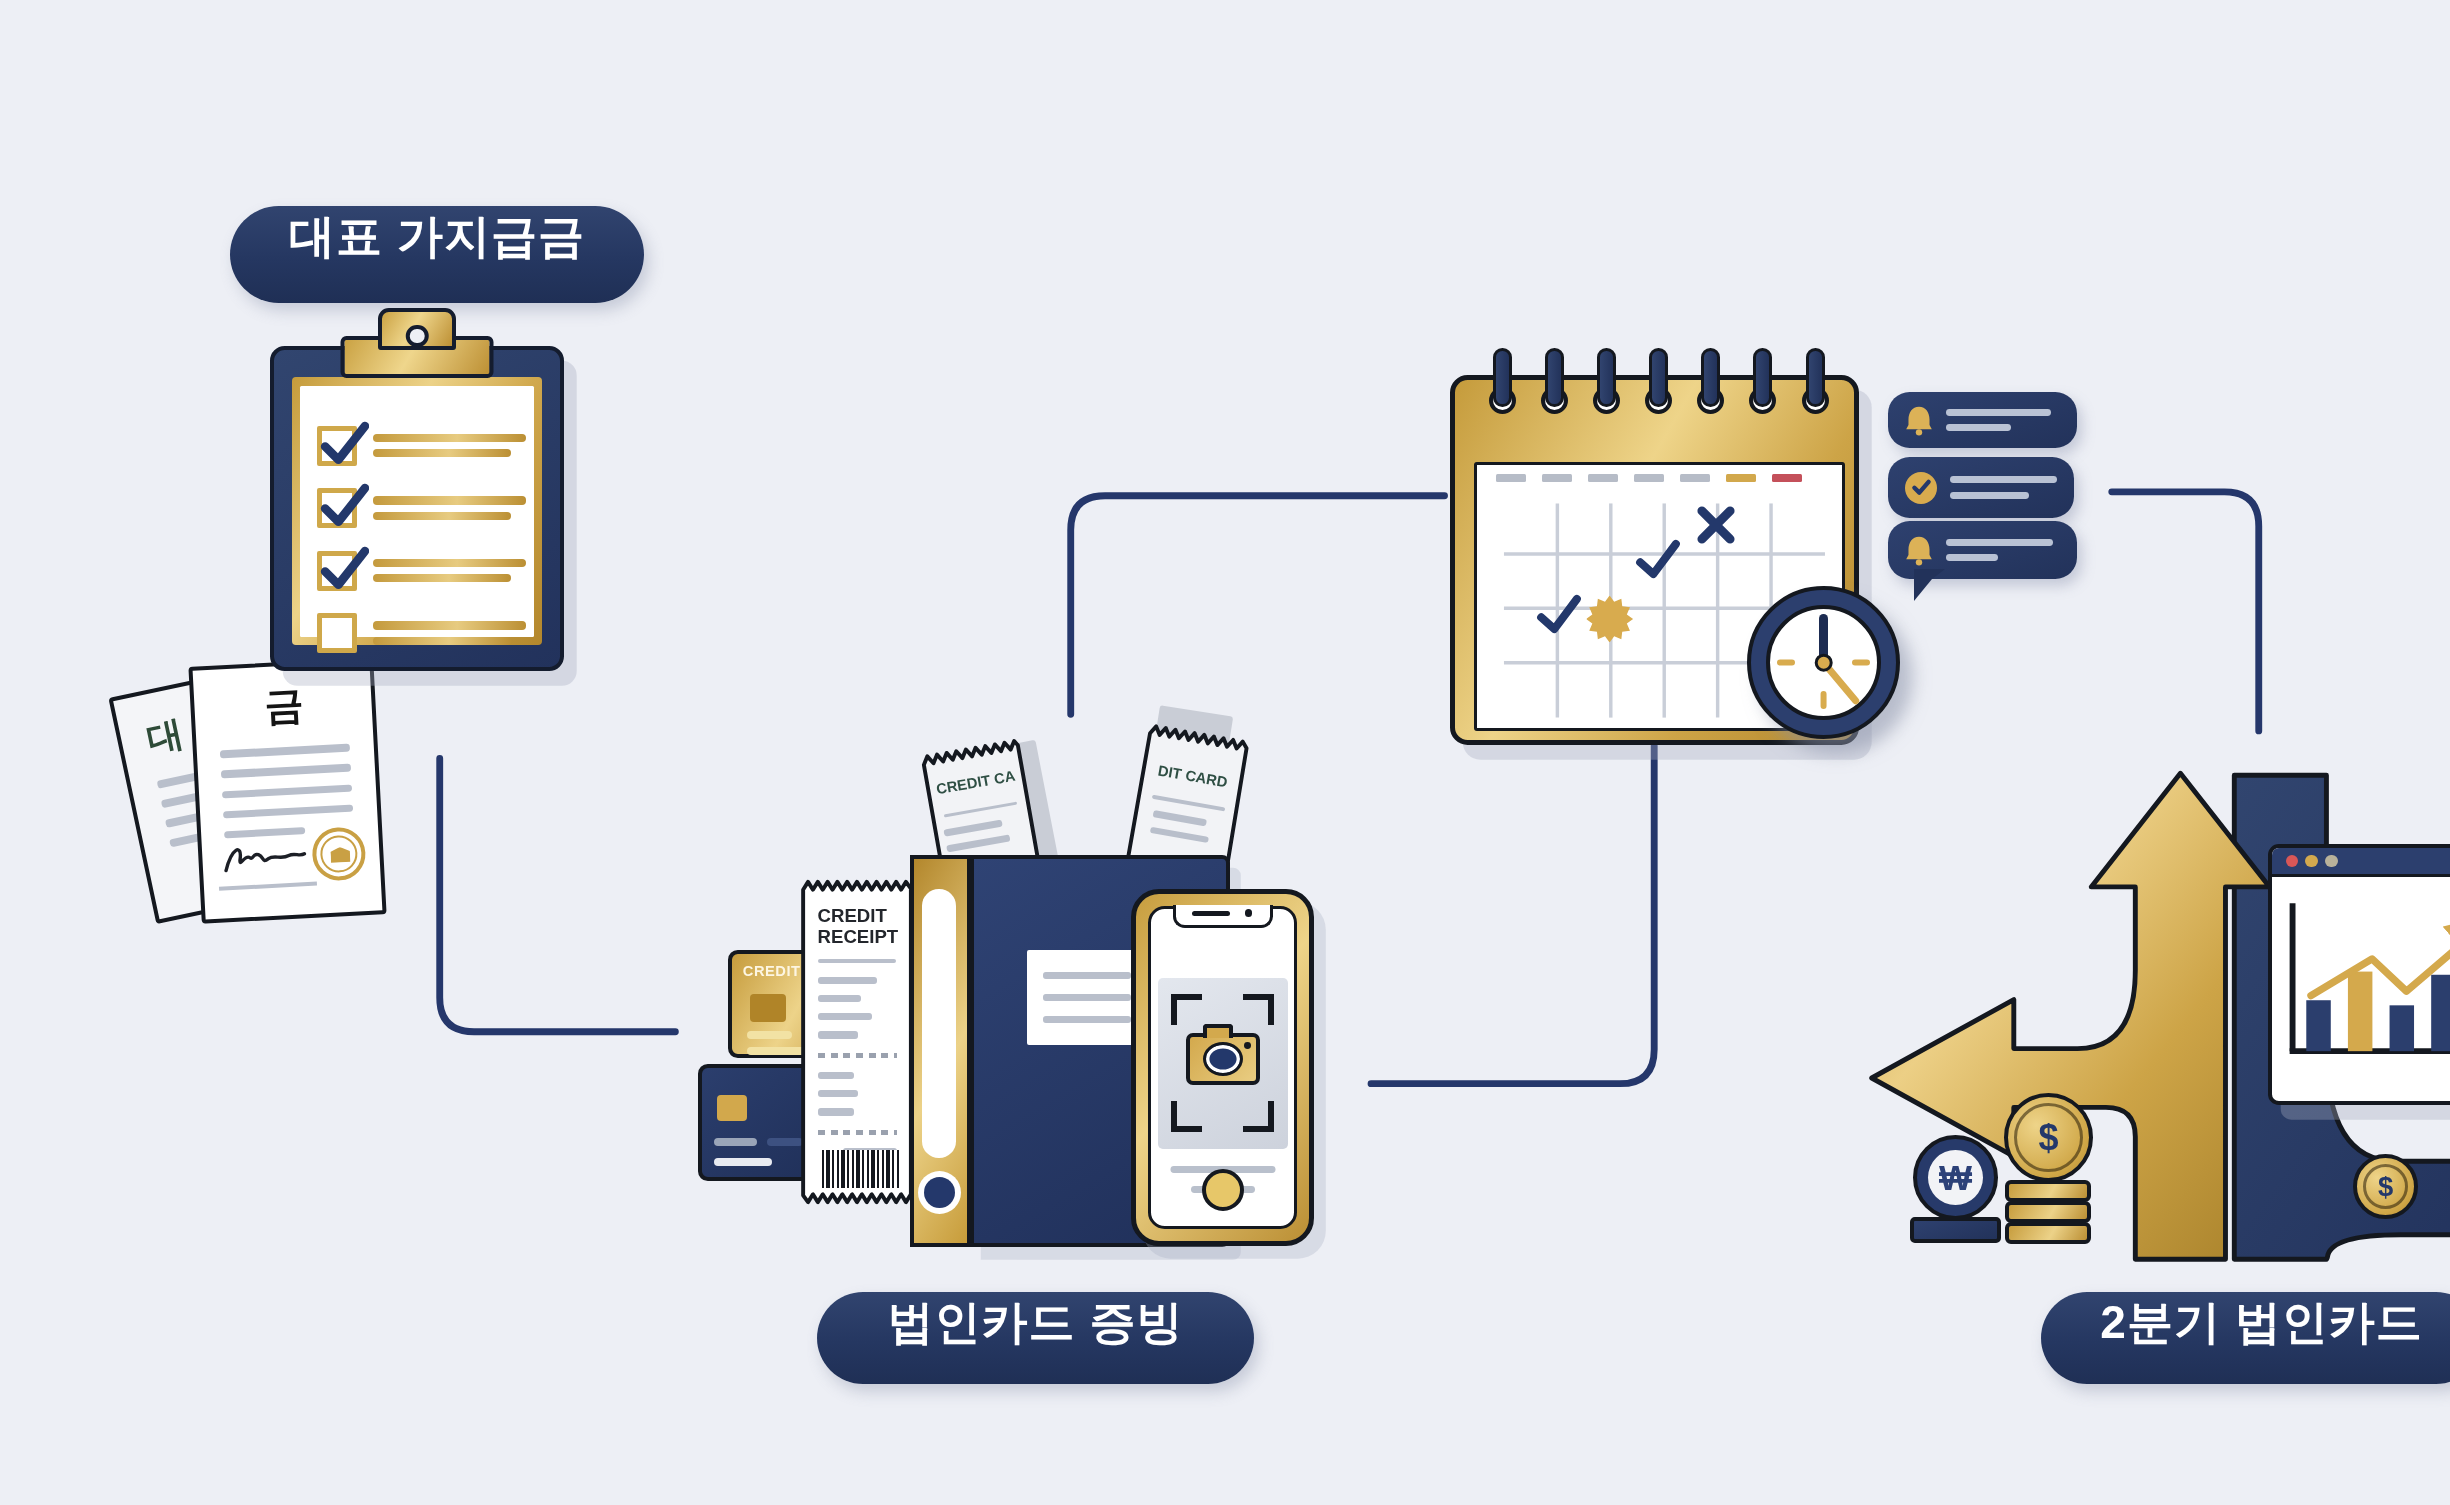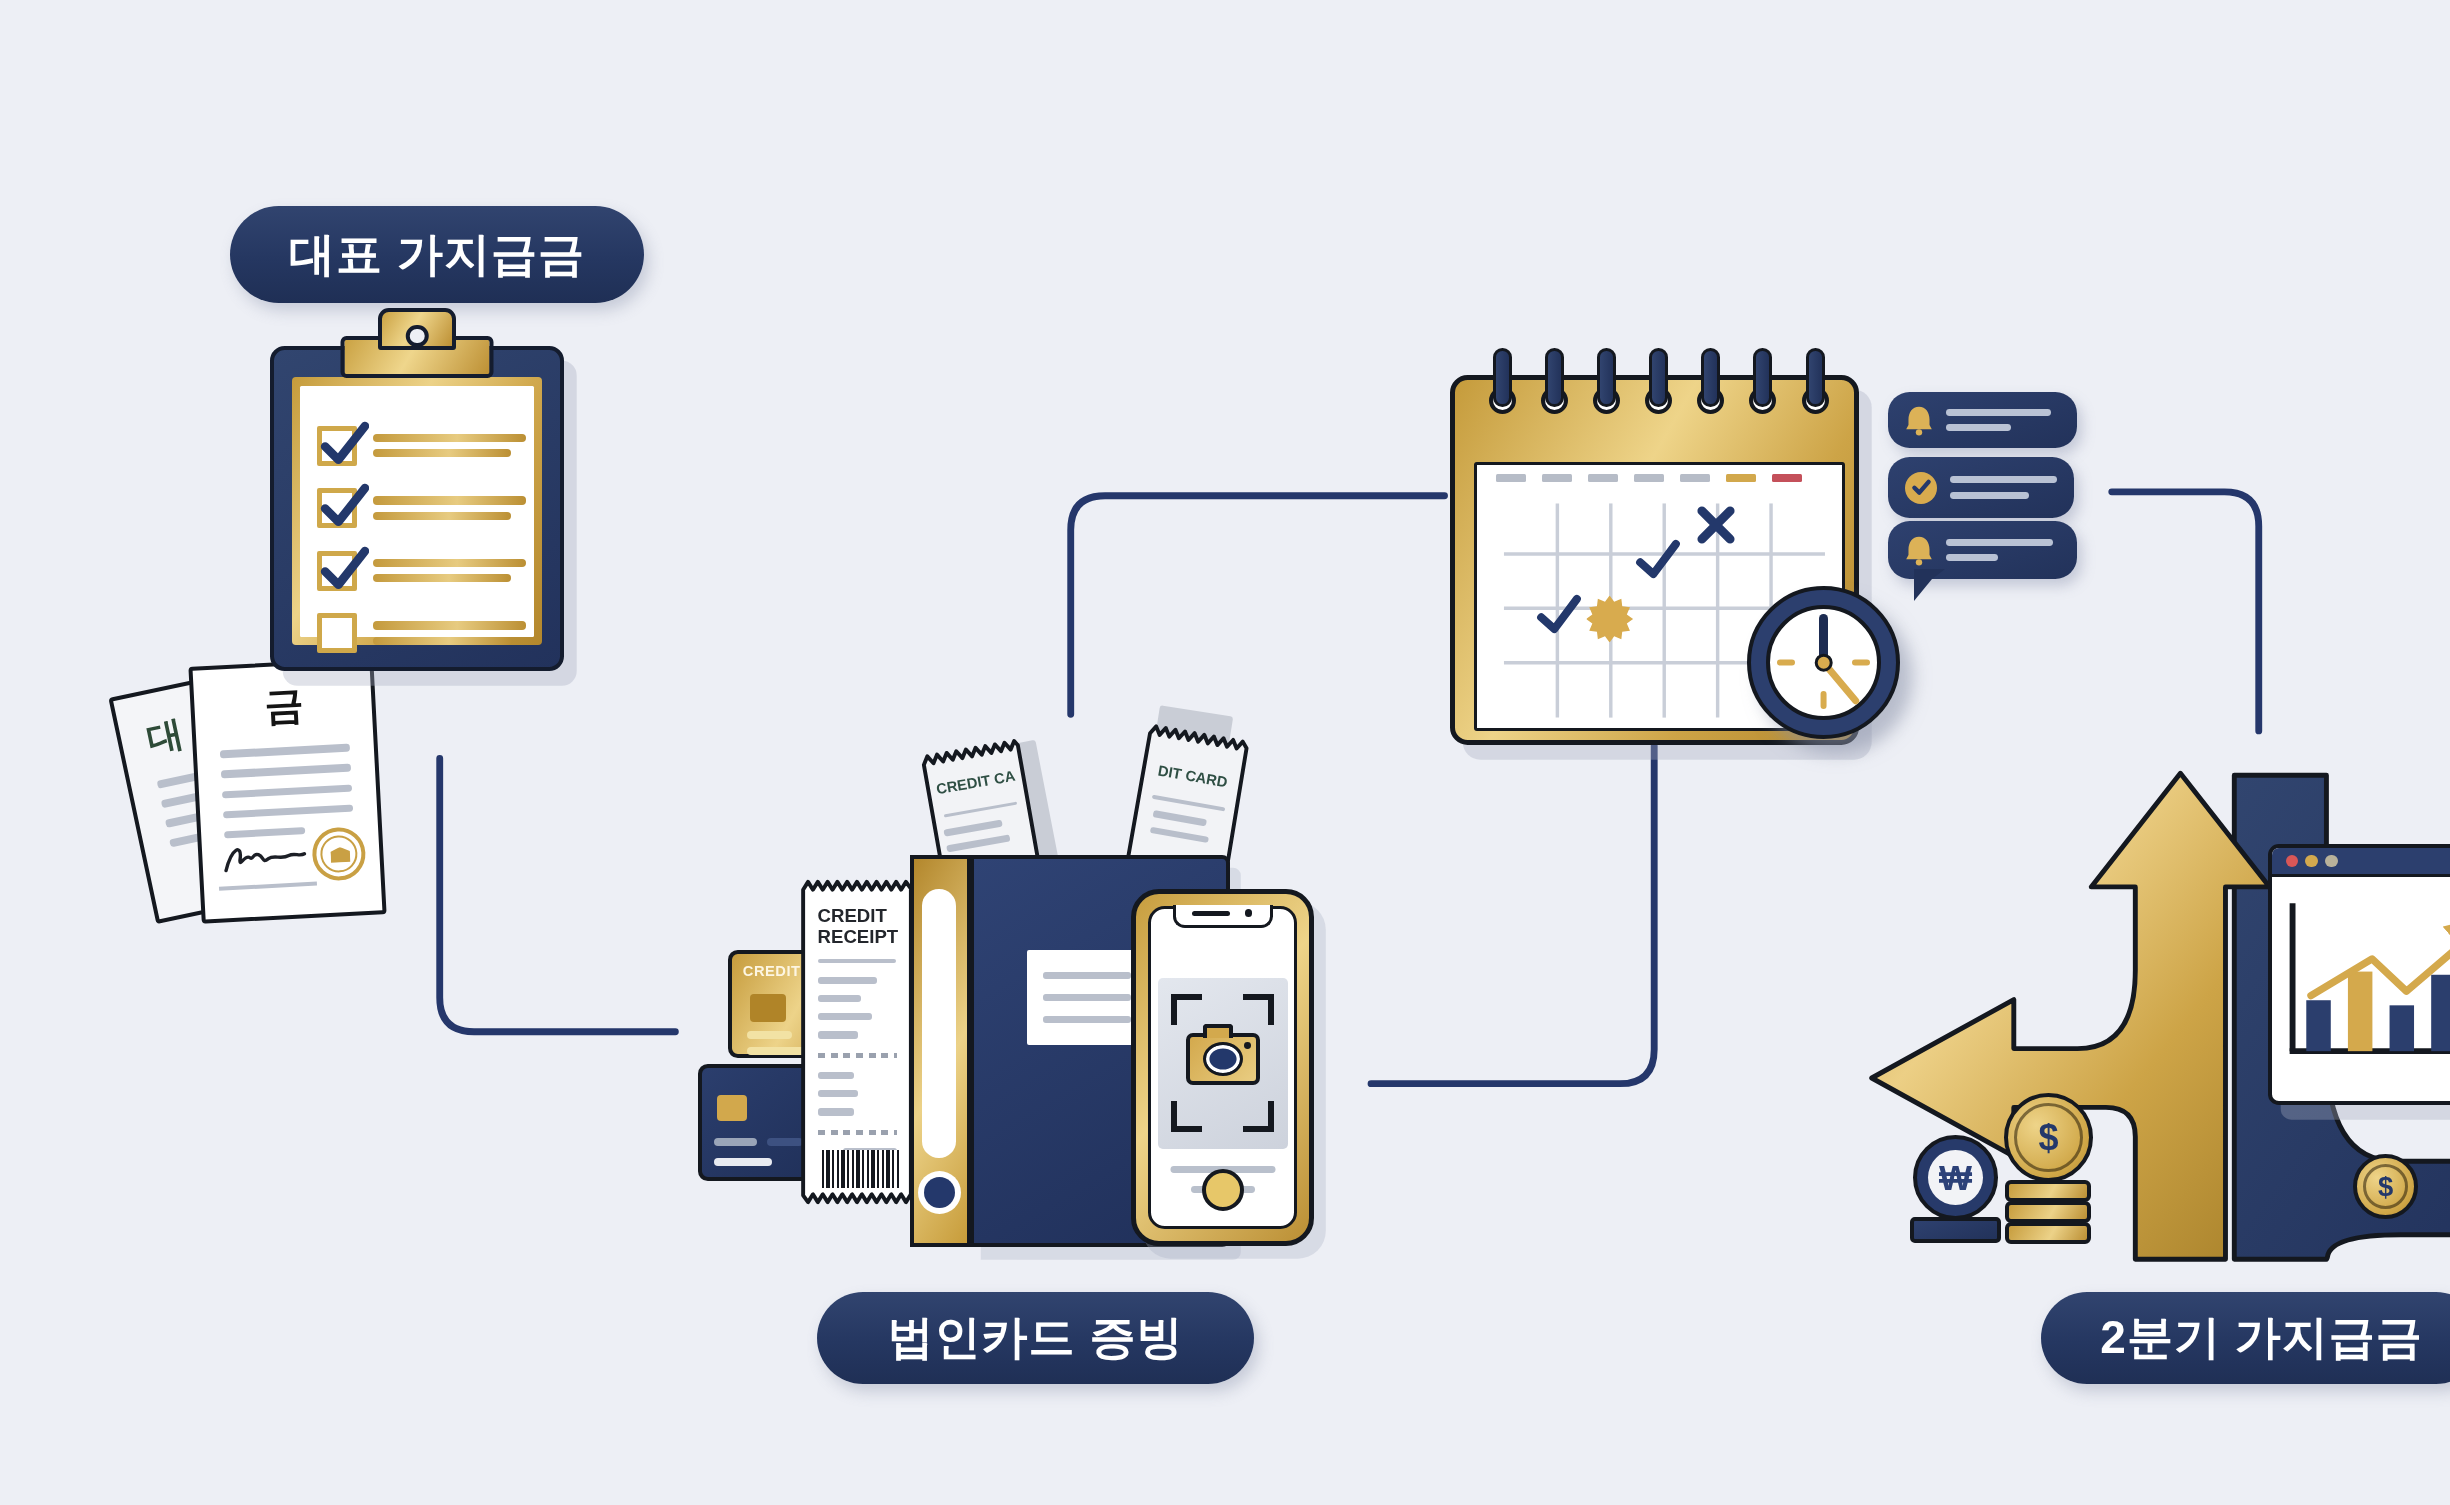--- a/index.html
+++ b/index.html
@@ -3,21 +3,21 @@
 <meta charset="utf-8">
 <style>
   * { margin:0; padding:0; box-sizing:border-box; }
   html,body { width:2697px; height:1505px; }
   body { background:#edeff5; font-family:"Liberation Sans","DejaVu Sans",sans-serif; overflow:hidden; }
   .stage { position:relative; width:2697px; height:1505px; background:#edeff5; }
   .abs { position:absolute; }
 
   
   .pill { position:absolute; background:linear-gradient(180deg,#31446f 0%,#253761 55%,#1f2f55 100%);
-          border-radius:54px; display:flex; align-items:center; justify-content:center;
+          border-radius:54px; display:flex; justify-content:center;
           color:#fff; font-weight:bold; font-size:46px; letter-spacing:1px;
           box-shadow:4.9px 7.8px 14.7px rgba(110,120,150,.30); }
 
   
   .connectors { left:0; top:0; z-index:1; }
 
   .group { z-index:2; }
 
   
   .clipboard { left:270px; top:346px; width:294px; height:325px; background:linear-gradient(150deg,#31456f,#22325c);
@@ -531,17 +531,17 @@
   <div class="stack-bar abs group" style="left:2005px; top:1201px; width:86px; height:21.6px;"></div>
   <div class="stack-bar abs group" style="left:2005px; top:1222px; width:86px; height:21.6px;"></div>
   <div class="coin coin-gold group" style="left:2004px; top:1093px; width:89px; height:89px; font-size:36px;">
     <span style="position:relative; z-index:2;">$</span>
   </div>
   <div class="coin coin-gold group" style="left:2353px; top:1154px; width:65px; height:65px; font-size:27.4px; z-index:5;">
     <span style="position:relative; z-index:2;">$</span>
   </div>
 
   <div class="abs pill group" style="left:2041px; top:1292px; width:441px; height:92px;">
-    <span>2분기 가지급금</span>
+    <span>2분기 법인카드</span>
   </div>
 
 </div>
 
 
 </body></html>

